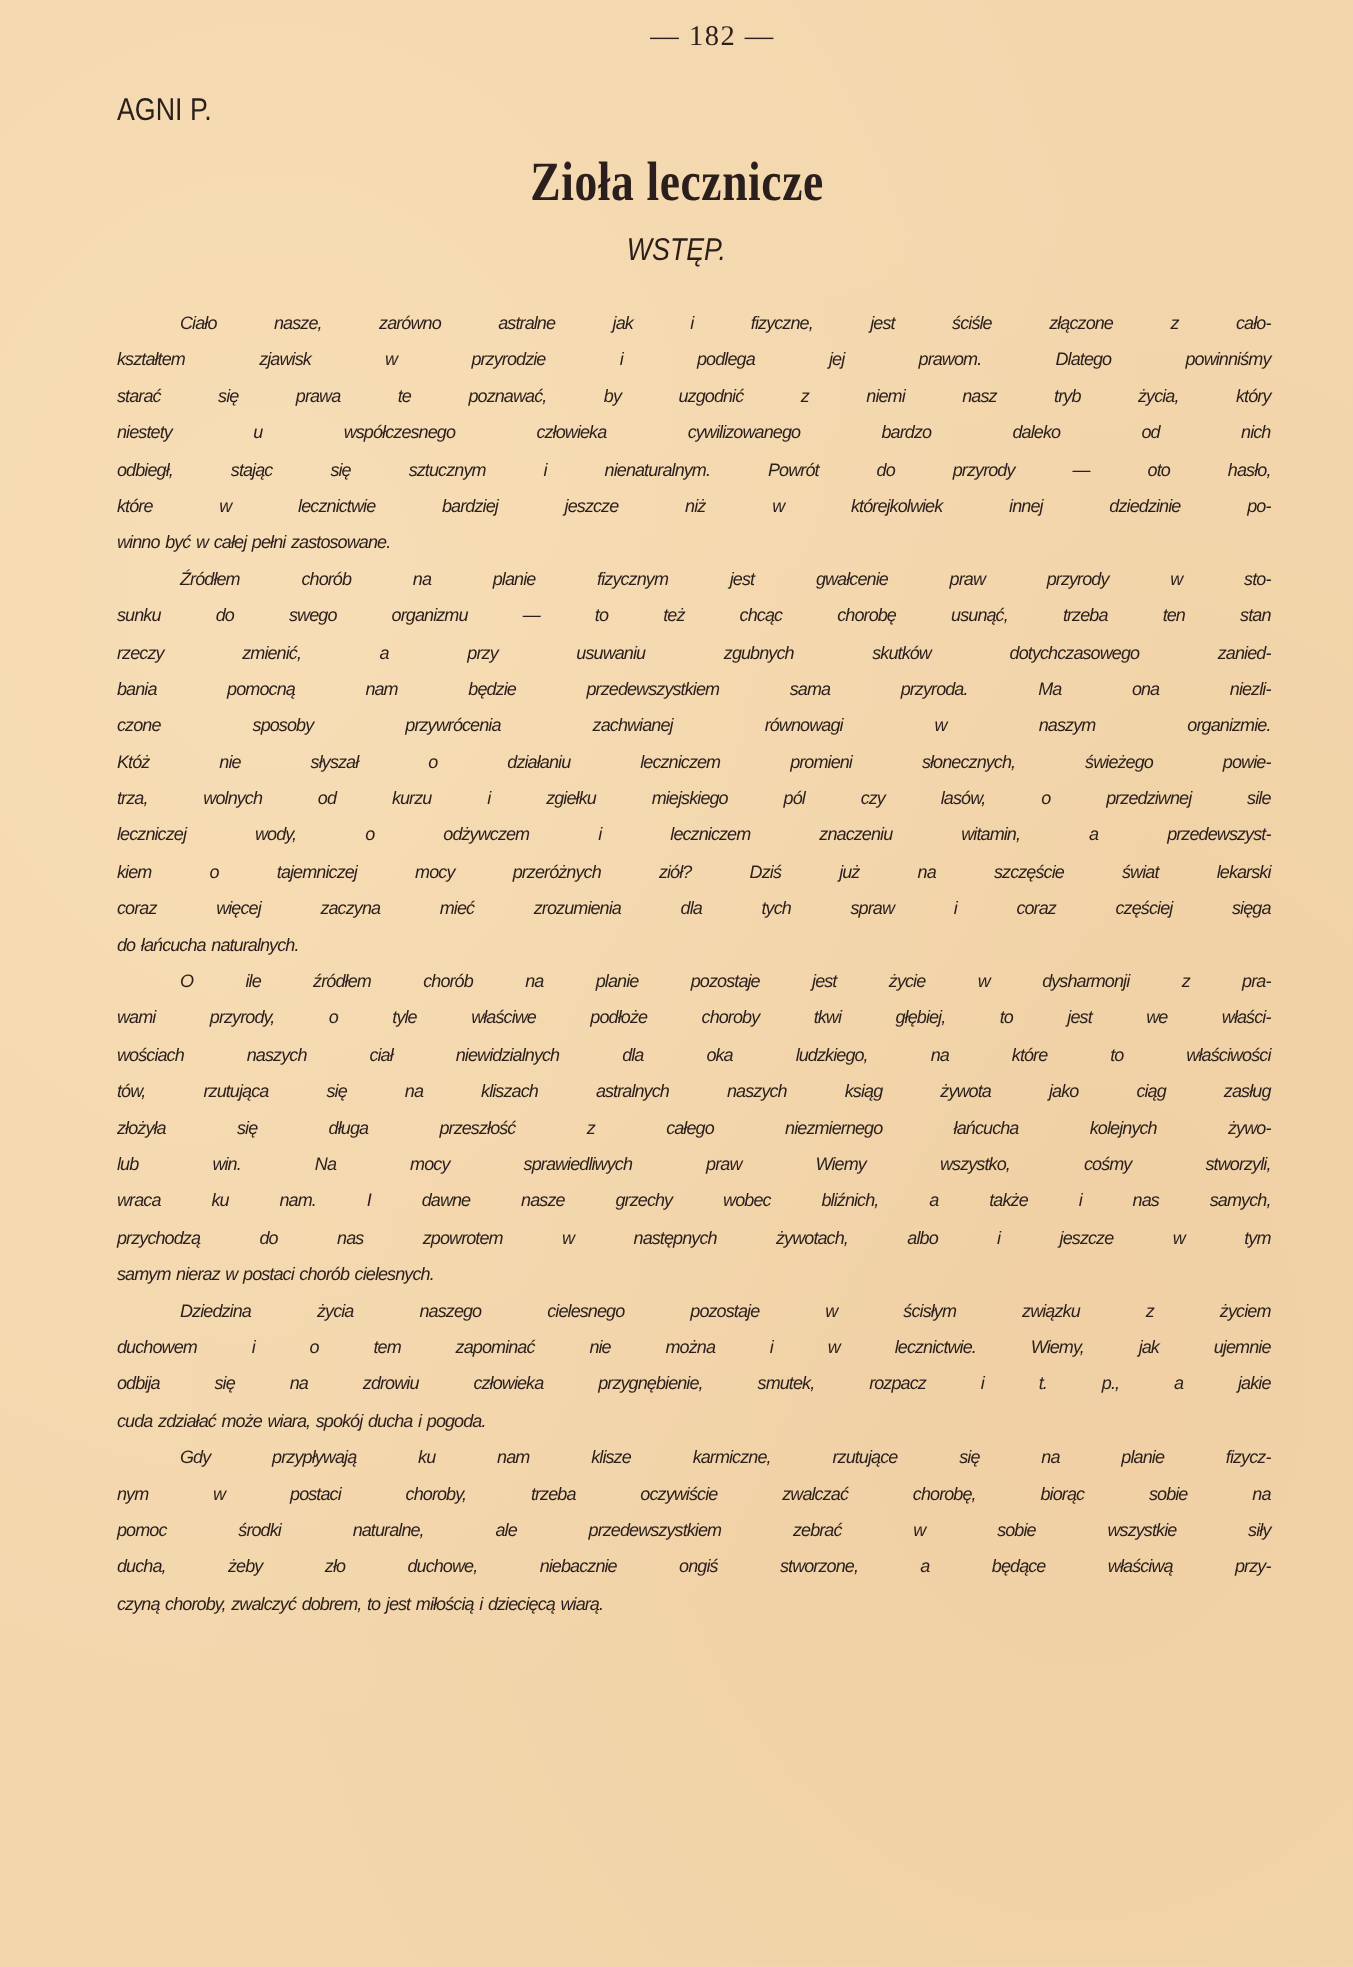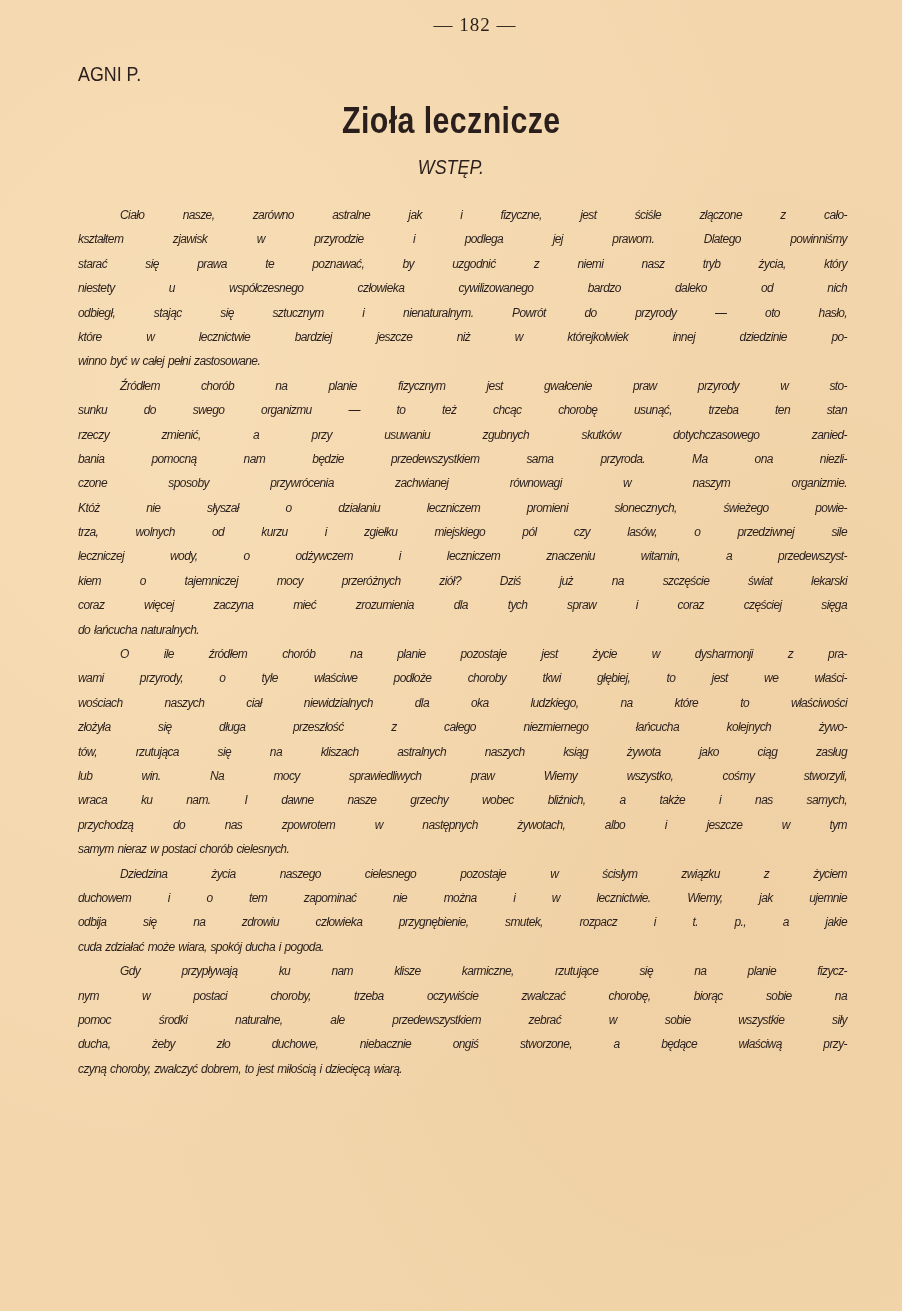--- a/index.html
+++ b/index.html
@@ -38,21 +38,21 @@
       transform-origin: left;
     }
     .title {
       position: absolute;
       top: 100px;
       left: 0;
       width: 902px;
       text-align: center;
       font-size: 37px;
       font-weight: bold;
-      font-family: Liberation Sans, sans-serif;
+      font-family: Liberation Serif, serif;
       letter-spacing: 0.5px;
     }
     .title span { display: inline-block; transform: scaleX(0.82); }
     .subtitle {
       position: absolute;
       top: 155px;
       left: 0;
       width: 902px;
       text-align: center;
       font-size: 21px;
@@ -119,22 +119,22 @@
       <span class="line">trza, wolnych od kurzu i zgiełku miejskiego pól czy lasów, o przedziwnej sile</span>
       <span class="line">leczniczej wody, o odżywczem i leczniczem znaczeniu witamin, a przedewszyst-</span>
       <span class="line">kiem o tajemniczej mocy przeróżnych ziół? Dziś już na szczęście świat lekarski</span>
       <span class="line">coraz więcej zaczyna mieć zrozumienia dla tych spraw i coraz częściej sięga</span>
       <span class="line last">do łańcucha naturalnych.</span>
     </div>
     <div class="para">
       <span class="line indent">O ile źródłem chorób na planie pozostaje jest życie w dysharmonji z pra-</span>
       <span class="line">wami przyrody, o tyle właściwe podłoże choroby tkwi głębiej, to jest we właści-</span>
       <span class="line">wościach naszych ciał niewidzialnych dla oka ludzkiego, na które to właściwości</span>
+      <span class="line">tów, rzutująca się na kliszach astralnych naszych ksiąg żywota jako ciąg zasług</span>
       <span class="line">złożyła się długa przeszłość z całego niezmiernego łańcucha kolejnych żywo-</span>
-      <span class="line">tów, rzutująca się na kliszach astralnych naszych ksiąg żywota jako ciąg zasług</span>
       <span class="line">lub win. Na mocy sprawiedliwych praw Wiemy wszystko, cośmy stworzyli,</span>
       <span class="line">wraca ku nam. I dawne nasze grzechy wobec bliźnich, a także i nas samych,</span>
       <span class="line">przychodzą do nas zpowrotem w następnych żywotach, albo i jeszcze w tym</span>
       <span class="line last">samym nieraz w postaci chorób cielesnych.</span>
     </div>
     <div class="para">
       <span class="line indent">Dziedzina życia naszego cielesnego pozostaje w ścisłym związku z życiem</span>
       <span class="line">duchowem i o tem zapominać nie można i w lecznictwie. Wiemy, jak ujemnie</span>
       <span class="line">odbija się na zdrowiu człowieka przygnębienie, smutek, rozpacz i t. p., a jakie</span>
       <span class="line last">cuda zdziałać może wiara, spokój ducha i pogoda.</span>

